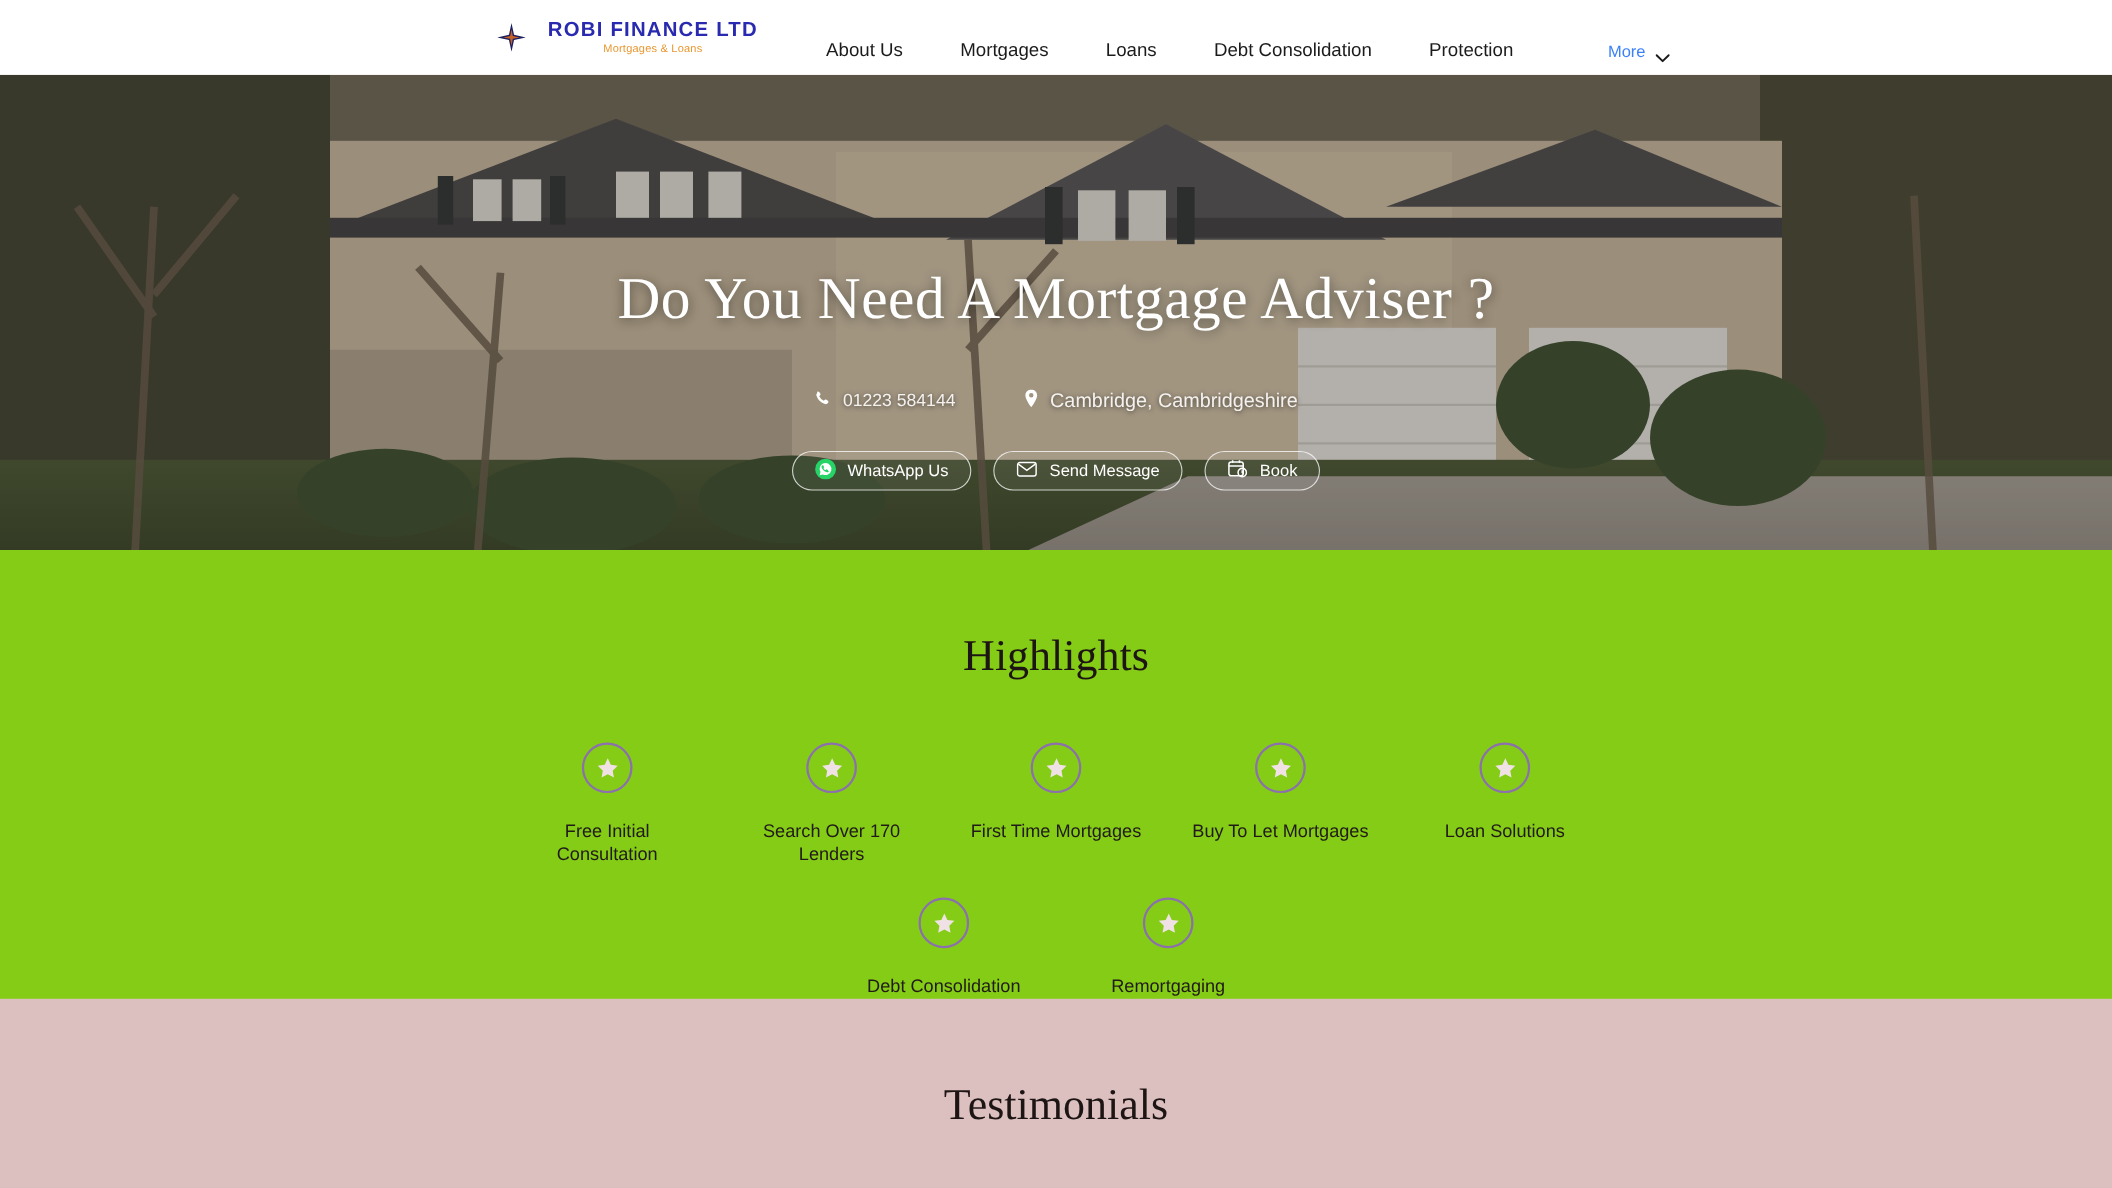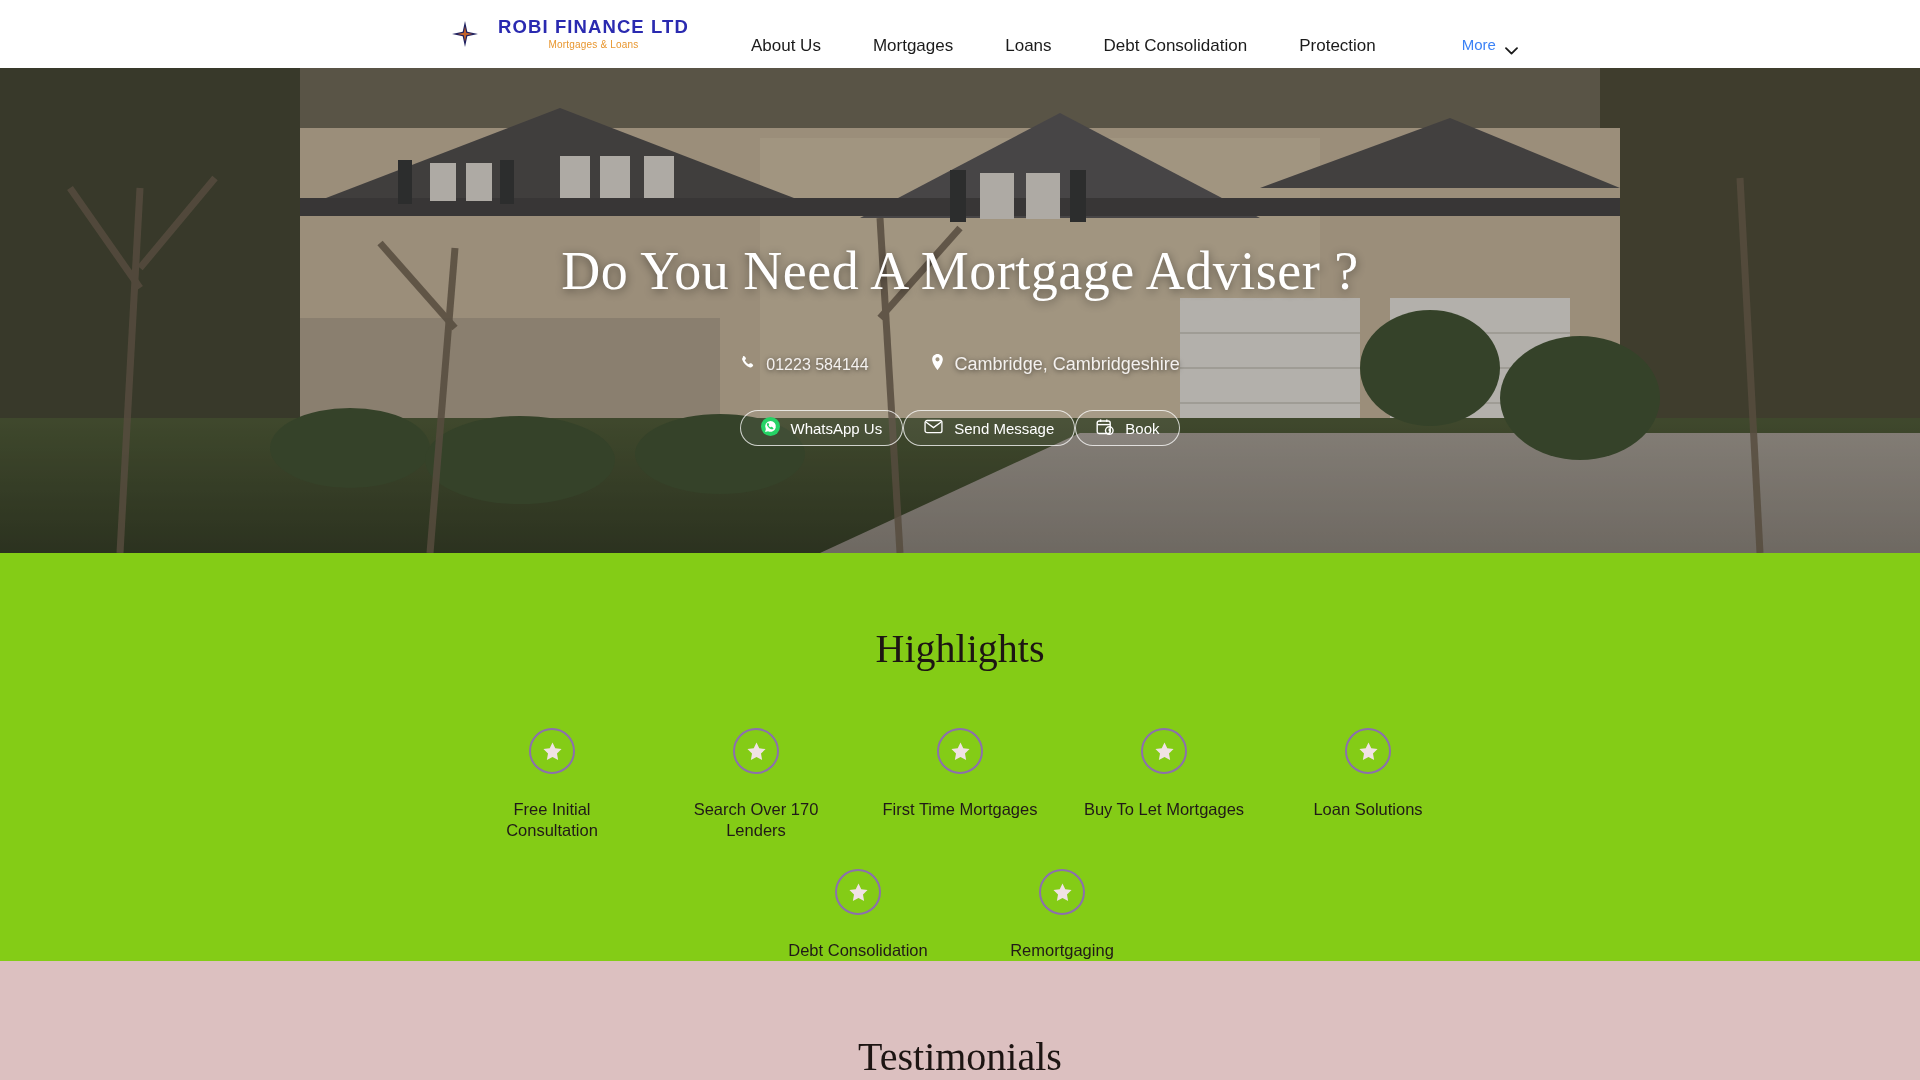--- a/index.html
+++ b/index.html
@@ -31,39 +31,39 @@
     white-space:nowrap;
   }
   .logo-sub {
     font-size:10px;
     color:#e8962e;
     letter-spacing:.2px;
     margin-top:3px;
     white-space:nowrap;
   }
 
-  .nav { display:flex; align-items:flex-start; margin-left:36px;margin-top:24px; }
+  .nav { display:flex; align-items:flex-end; margin-left:36px;margin-top:24px; }
   .nav-item {
     font-size:17px;
     color:#1b1b1b;
     padding:0 26px;
     white-space:nowrap;
     cursor:pointer;
   }
   .nav-more {
     display:flex; align-items:center; gap:9px;
     font-size:15px; color:#3b82f6;
     padding:0 26px; margin-left:34px; cursor:pointer;
   }
   .chev { width:13px; height:8px; display:block; }
 
   
   .hero {
     position:relative;
-    height:485px;
+    height:432px;
     overflow:hidden;
   }
   .hero-bg { position:absolute; inset:0; }
   .hero-overlay {
     position:absolute; inset:0;
     background:rgba(40,32,26,0.30);
   }
   .hero-inner {
     position:relative; z-index:3;
     height:100%;
@@ -95,21 +95,21 @@
   }
   .contact-item {
     display:flex; align-items:center; gap:11px;
     color:#f4f1ef; font-size:16px;
     text-shadow:0 1px 5px rgba(0,0,0,.6);
     cursor:pointer;
   }
   .contact-item.loc { font-size:18px; }
   .ic { display:block; }
 
-  .btn-row { display:flex; align-items:center; gap:0; margin-top:35px; }
+  .btn-row { display:flex; align-items:center; gap:20px; margin-top:35px; }
   .pill {
     display:flex; align-items:center; gap:11px;
     height:36px; padding:0 20px;
     border:1px solid rgba(255,255,255,.75);
     border-radius:999px;
     color:#ffffff; font-size:15px;
     background:rgba(255,255,255,.06);
     cursor:pointer;
     white-space:nowrap;
   }

